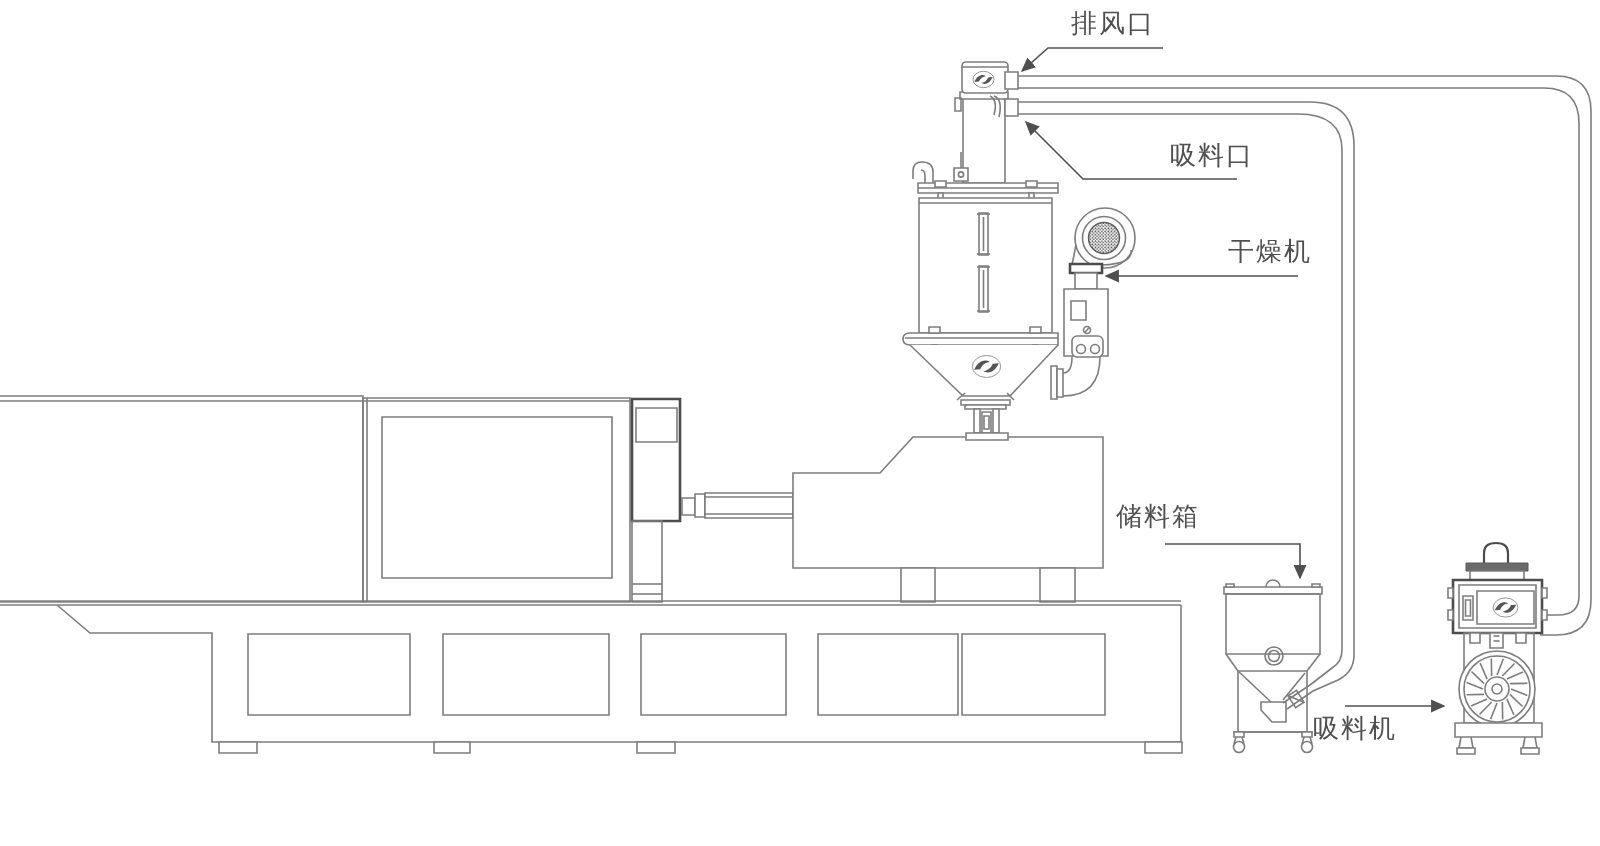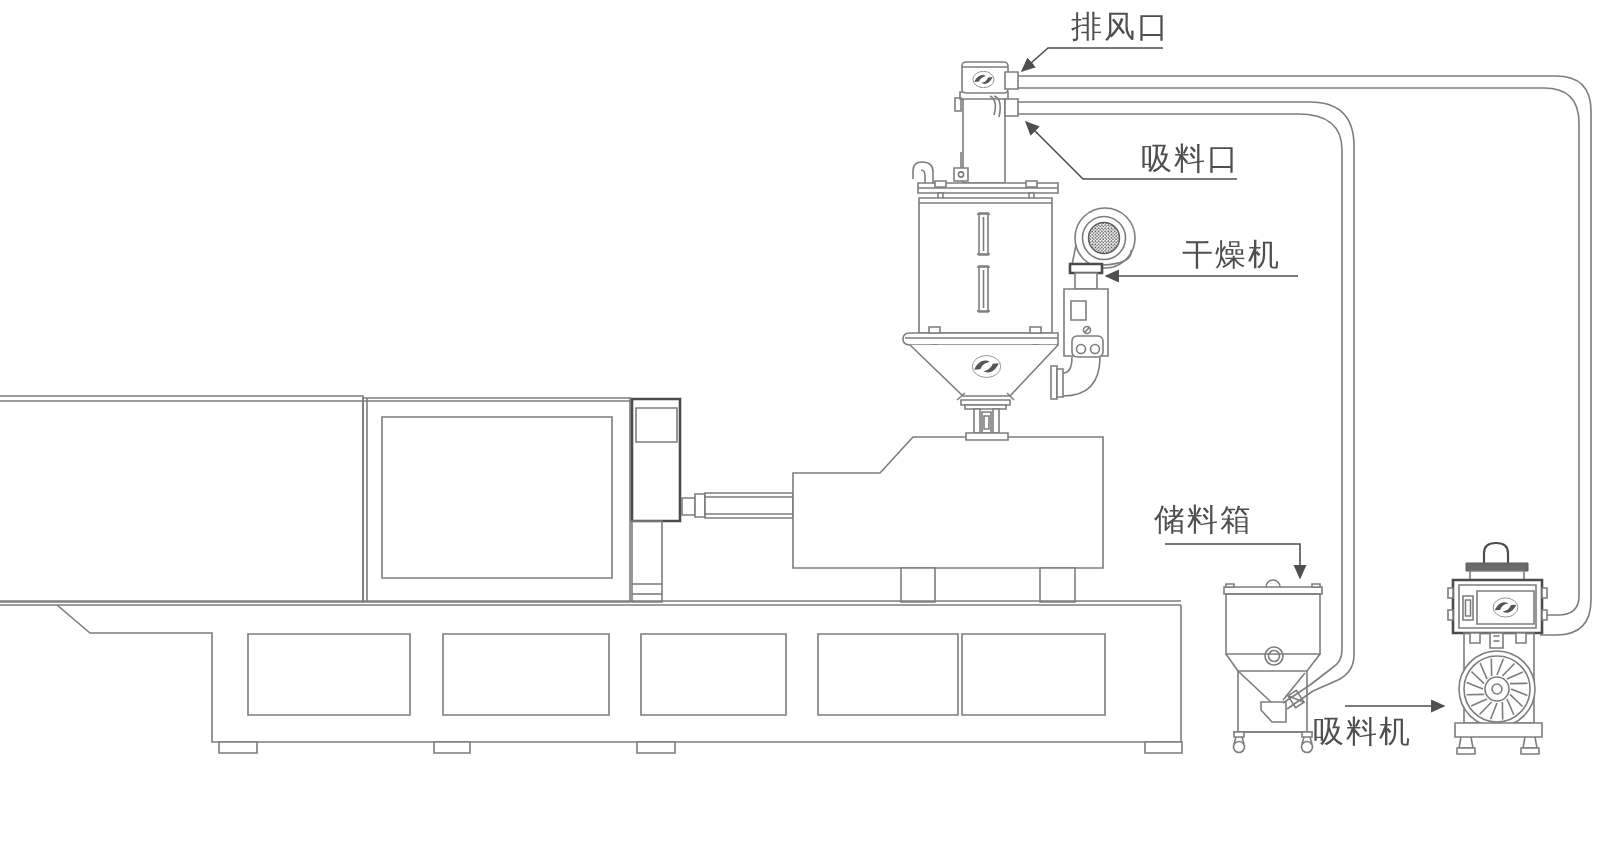--- a/index.html
+++ b/index.html
@@ -8,21 +8,21 @@
     --text:#4f4f4f;
     --bg:#ffffff;
   }
   html,body{margin:0;padding:0;background:var(--bg);}
   #canvas{
     position:relative;width:1600px;height:846px;background:var(--bg);
     font-family:"DejaVu Sans","Liberation Sans",sans-serif;overflow:hidden;
   }
   #drawing{position:absolute;left:0;top:0;}
   .lbl{
-    position:absolute;color:var(--text);font-size:31px;letter-spacing:2px;
+    position:absolute;color:var(--text);font-size:26px;letter-spacing:2px;
     white-space:nowrap;line-height:1.1;user-select:none;
   }
   
   #drawing *{vector-effect:non-scaling-stroke;}
   .s  {stroke:var(--line);stroke-width:1.6;fill:none;}
   .sf {stroke:var(--line);stroke-width:1.6;fill:#ffffff;}
   .sb {stroke:var(--dark);stroke-width:2.6;fill:#ffffff;}
   .sbl{stroke:var(--dark);stroke-width:2.2;fill:none;}
   .fill-dark{fill:#6a6a6a;stroke:#5a5a5a;stroke-width:1;}
   .logo{fill:#555555;stroke:none;}
@@ -314,18 +314,18 @@
   <g>
     <path class="leader" d="M1163,48 H1048 L1022,71" marker-end="url(#arrow)"></path>
     <path class="leader" d="M1237,179 H1083 L1026,122" marker-end="url(#arrow)"></path>
     <path class="leader" d="M1298,276 H1106" marker-end="url(#arrow)"></path>
     <path class="leader" d="M1165,544 H1300 V578" marker-end="url(#arrow)"></path>
     <path class="leader" d="M1345,706 H1444" marker-end="url(#arrow)"></path>
   </g>
 </svg>
 
 <div class="lbl" style="left:1071px;top:9px">排风口</div>
-<div class="lbl" style="left:1141px;top:141px">吸料口</div>
-<div class="lbl" style="left:1182px;top:237px">干燥机</div>
-<div class="lbl" style="left:1154px;top:502px">储料箱</div>
+<div class="lbl" style="left:1170px;top:141px">吸料口</div>
+<div class="lbl" style="left:1228px;top:237px">干燥机</div>
+<div class="lbl" style="left:1116px;top:502px">储料箱</div>
 <div class="lbl" style="left:1313px;top:714px">吸料机</div>
 
 </div>
 
 </body></html>

